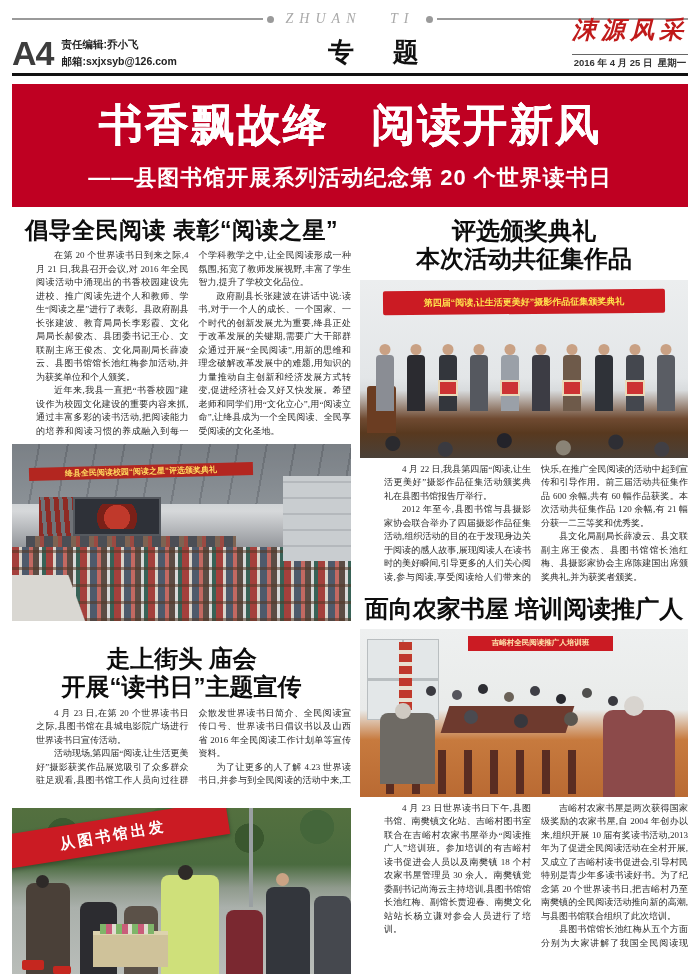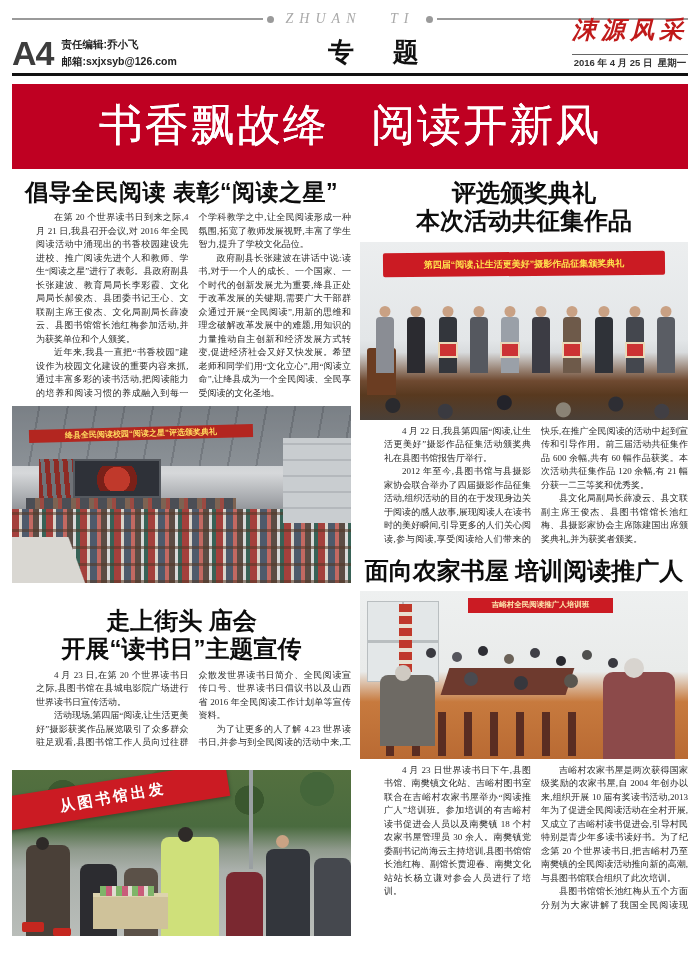--- a/index.html
+++ b/index.html
@@ -16,21 +16,21 @@
   .page-num { font-size:34px; font-weight:bold; color:#3d3d3d; line-height:1; letter-spacing:-1px; }
   .editor-box { font-size:10.5px; font-weight:bold; color:#222; line-height:1.6; }
   .header-center { text-align:center; font-size:26px; font-weight:bold; color:#111; letter-spacing:2px; padding-top:2px; white-space:pre; }
   .header-right { text-align:center; padding-top:1px; }
   .masthead { font-family:"DejaVu Serif","Liberation Serif",serif; font-style:italic; font-weight:bold; font-size:24px; color:#c01a1a; letter-spacing:5px; line-height:1.1; }
   .dateline { font-size:9.5px; font-weight:bold; color:#333; border-top:1px solid #666; margin-top:11px; padding-top:2px; white-space:pre; }
   .thick-rule { height:3px; background:#111; margin-top:3px; }
 
   
   .banner { background:#bf0022; color:#fff; text-align:center; margin-top:8px; padding:12px 10px 14px; }
-  .banner-title { font-size:44px; font-weight:normal; letter-spacing:2px; white-space:pre; text-shadow:0 0 0 #fff; }
+  .banner-title { font-size:44px; font-weight:bold; letter-spacing:2px; white-space:pre; text-shadow:0 0 0 #fff; }
   .banner-subtitle { font-size:22px; font-weight:bold; margin-top:8px; letter-spacing:1px; }
 
   
   main { display:flex; gap:9px; margin-top:10px; }
   .col-left { width:339px; }
   .col-right { width:328px; }
   .headline { font-weight:bold; color:#0d0d0d; line-height:1.18;text-align:center; }
   .headline.h1 { font-size:23px; letter-spacing:0.5px; }
   .headline.h2 { font-size:24px; }
   .body-text { column-count:2; column-gap:10px; text-align:justify; font-family:"Liberation Serif","DejaVu Serif",serif; font-size:9px; line-height:13.5px; color:#2a2a2a; overflow:hidden; margin-top:5px;margin-left:24px; }
@@ -133,20 +133,21 @@
       <div class="header-right">
         <div class="masthead">涑源风采</div>
         <div class="dateline">2016 年 4 月 25 日  星期一</div>
       </div>
     </div>
     <div class="thick-rule"></div>
   </header>
 
   <section class="banner">
     <div class="banner-title">书香飘故绛   阅读开新风</div>
+    <div class="banner-subtitle">——县图书馆开展系列活动纪念第 20 个世界读书日</div>
   </section>
 
   <main>
 
     <div class="col-left">
 
       <article>
         <h2 class="headline h1">倡导全民阅读  表彰“阅读之星”</h2>
         <div class="body-text" style="height:190px;">
           <p>在第 20 个世界读书日到来之际,4 月 21 日,我县召开会议,对 2016 年全民阅读活动中涌现出的书香校园建设先进校、推广阅读先进个人和教师、学生“阅读之星”进行了表彰。县政府副县长张建波、教育局局长李彩霞、文化局局长郝俊杰、县团委书记王心、文联副主席王俊杰、文化局副局长薛凌云、县图书馆馆长池红梅参加活动,并为获奖单位和个人颁奖。</p>

